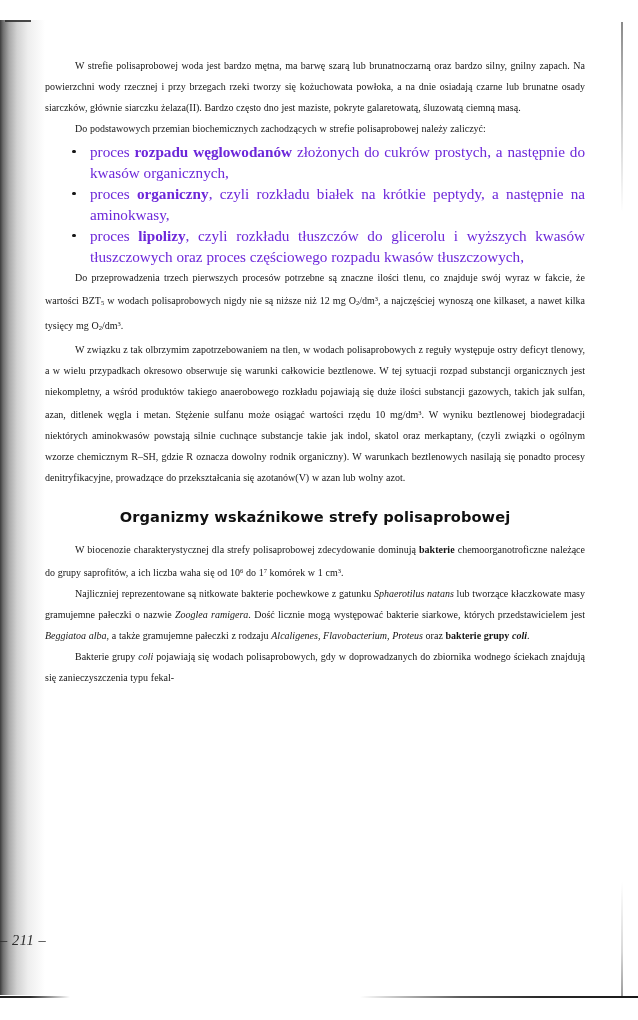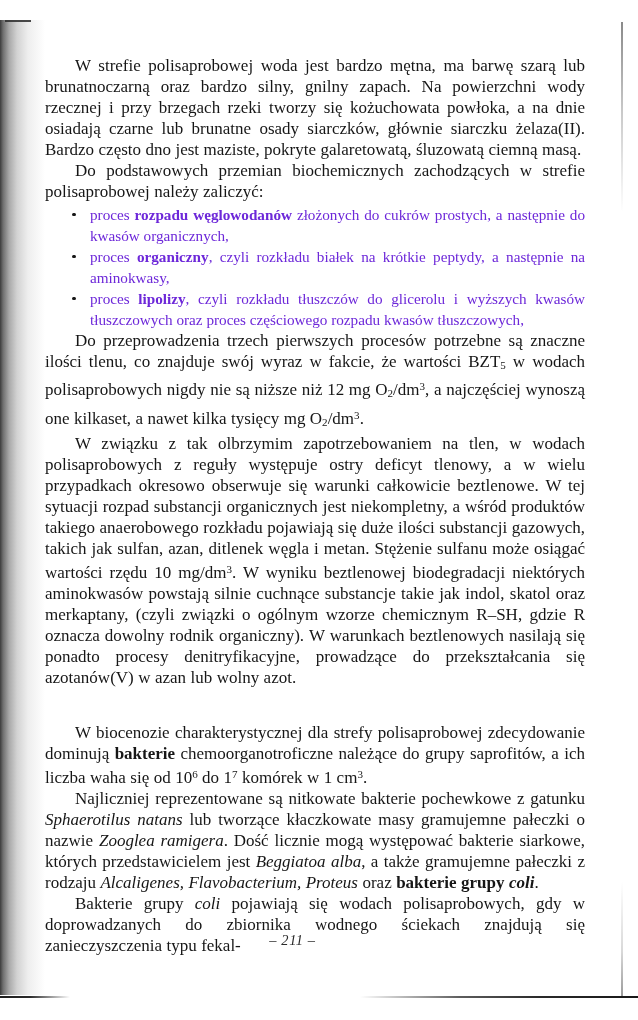--- a/index.html
+++ b/index.html
@@ -79,21 +79,21 @@
 
   
   #content {
     position: absolute;
     left: 45px;
     top: 55px;
     width: 540px;
   }
   p.body {
     margin: 0;
-    font-size: 17px;
+    font-size: 10px;
     line-height: 21.0px;
     text-align: justify;
     text-indent: 30px;
     color: #161616;
     word-spacing: 0.2px;
   }
 
   ul.bullets {
     list-style: none;
     margin: 0;
@@ -135,21 +135,21 @@
   b, strong { font-weight: bold; }
   i, em { }
   sub { font-size: 65%; vertical-align: -0.22em; }
   sup { font-size: 65%; vertical-align: 0.45em; }
 
   .folio {
     position: absolute;
     left: 0;
     top: 932px;
     width: 585px;
-    text-align: center;
+    text-align: left;
     font-size: 14.4px;
     font-style: italic;
     color: #2a2a2a;
     letter-spacing: 0.6px;
   }
 </style>
 </head>
 <body>
 
 <div id="page">
@@ -178,20 +178,21 @@
         <span class="dot"></span><span>proces </span><b>lipolizy</b><span>, czyli rozkładu tłuszczów do glicerolu i wyższych kwasów tłuszczowych oraz proces częściowego rozpadu kwasów tłuszczowych,</span>
       </li>
     </ul>
 
     <p class="body"><span>Do przeprowadzenia trzech pierwszych procesów potrzebne są znaczne ilości tlenu, co znajduje swój wyraz w fakcie, że wartości BZT</span><sub>5</sub><span> w wodach polisaprobowych nigdy nie są niższe niż 12 mg O</span><sub>2</sub><span>/dm</span><sup>3</sup><span>, a najczęściej wynoszą one kilkaset, a nawet kilka tysięcy mg O</span><sub>2</sub><span>/dm</span><sup>3</sup><span>.</span></p>
 
     <p class="body"><span>W związku z tak olbrzymim zapotrzebowaniem na tlen, w wodach polisaprobowych z reguły występuje ostry deficyt tlenowy, a w wielu przypadkach okresowo obserwuje się warunki całkowicie beztlenowe. W tej sytuacji rozpad substancji organicznych jest niekompletny, a wśród produktów takiego anaerobowego rozkładu pojawiają się duże ilości substancji gazowych, takich jak sulfan, azan, ditlenek węgla i metan. Stężenie sulfanu może osiągać wartości rzędu 10 mg/dm</span><sup>3</sup><span>. W wyniku beztlenowej biodegradacji niektórych aminokwasów powstają silnie cuchnące substancje takie jak indol, skatol oraz merkaptany, (czyli związki o ogólnym wzorze chemicznym R–SH, gdzie R oznacza dowolny rodnik organiczny). W warunkach beztlenowych nasilają się ponadto procesy denitryfikacyjne, prowadzące do przekształcania się azotanów(V) w azan lub wolny azot.</span></p>
 
     <div class="gap-heading-top"></div>
 
+    <h2 class="section-heading">Organizmy wskaźnikowe strefy polisaprobowej</h2>
 
     <div class="gap-heading-bottom"></div>
 
     <p class="body"><span>W biocenozie charakterystycznej dla strefy polisaprobowej zdecydowanie dominują </span><b>bakterie</b><span> chemoorganotroficzne należące do grupy saprofitów, a ich liczba waha się od 10</span><sup>6</sup><span> do 1</span><sup>7</sup><span> komórek w 1 cm</span><sup>3</sup><span>.</span></p>
 
     <p class="body"><span>Najliczniej reprezentowane są nitkowate bakterie pochewkowe z gatunku </span><i>Sphaerotilus natans</i><span> lub tworzące kłaczkowate masy gramujemne pałeczki o nazwie </span><i>Zooglea ramigera</i><span>. Dość licznie mogą występować bakterie siarkowe, których przedstawicielem jest </span><i>Beggiatoa alba</i><span>, a także gramujemne pałeczki z rodzaju </span><i>Alcaligenes, Flavobacterium, Proteus</i><span> oraz </span><b>bakterie grupy </b><b><i>coli</i></b><span>.</span></p>
 
     <p class="body"><span>Bakterie grupy </span><i>coli</i><span> pojawiają się wodach polisaprobowych, gdy w doprowadzanych do zbiornika wodnego ściekach znajdują się zanieczyszczenia typu fekal-</span></p>
 
   </div>

